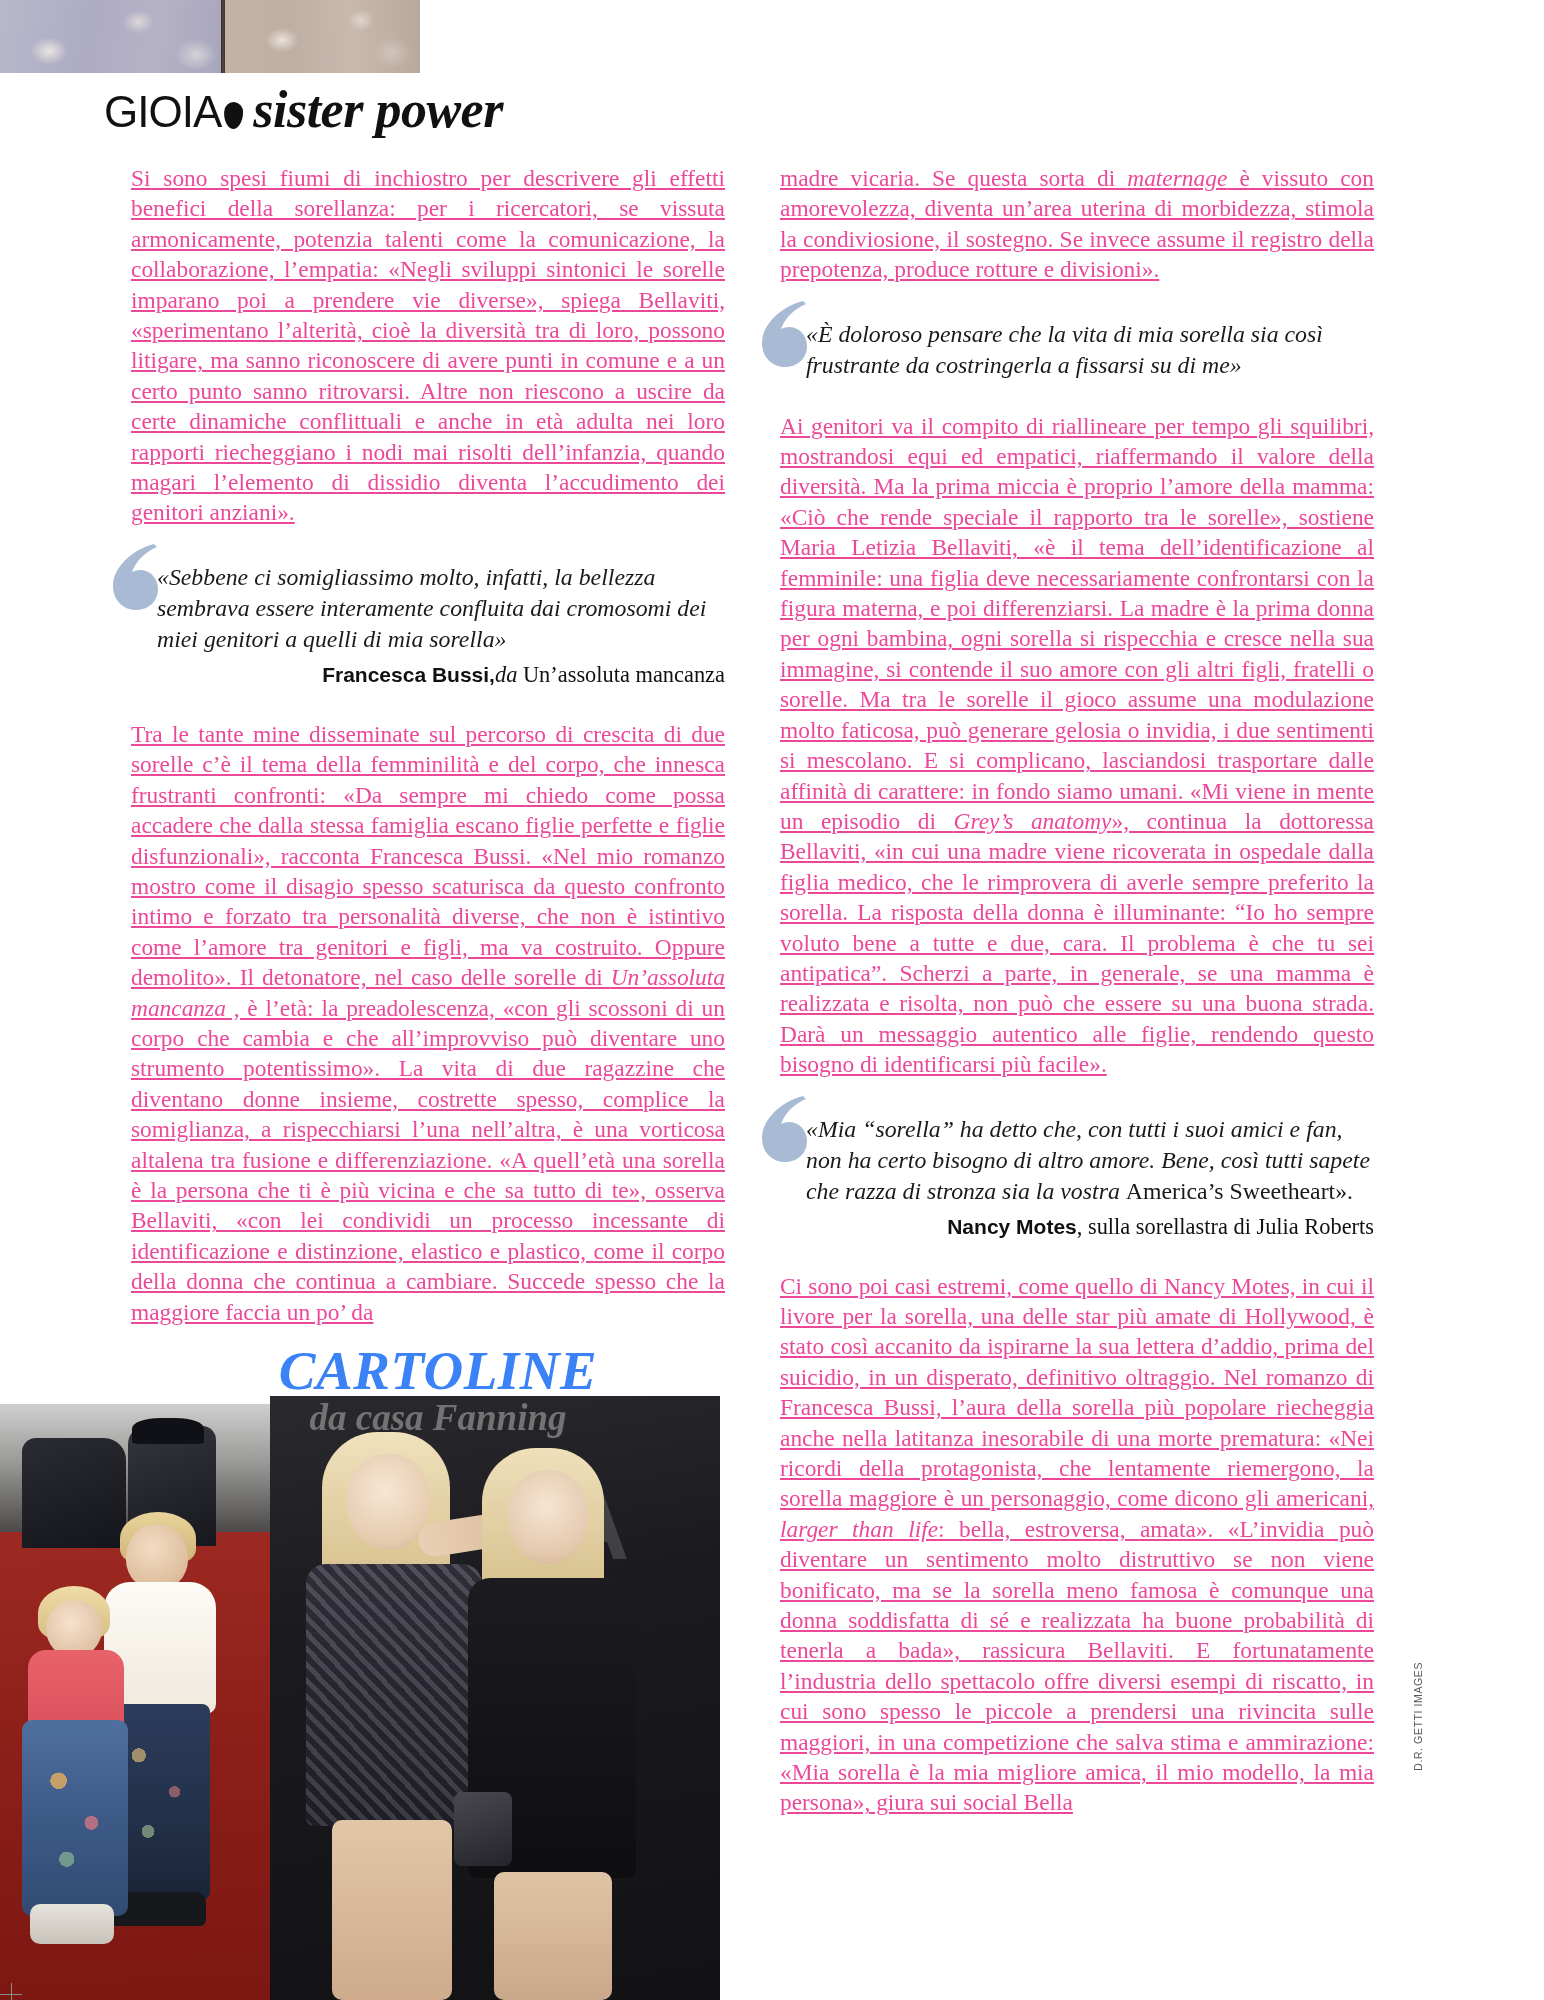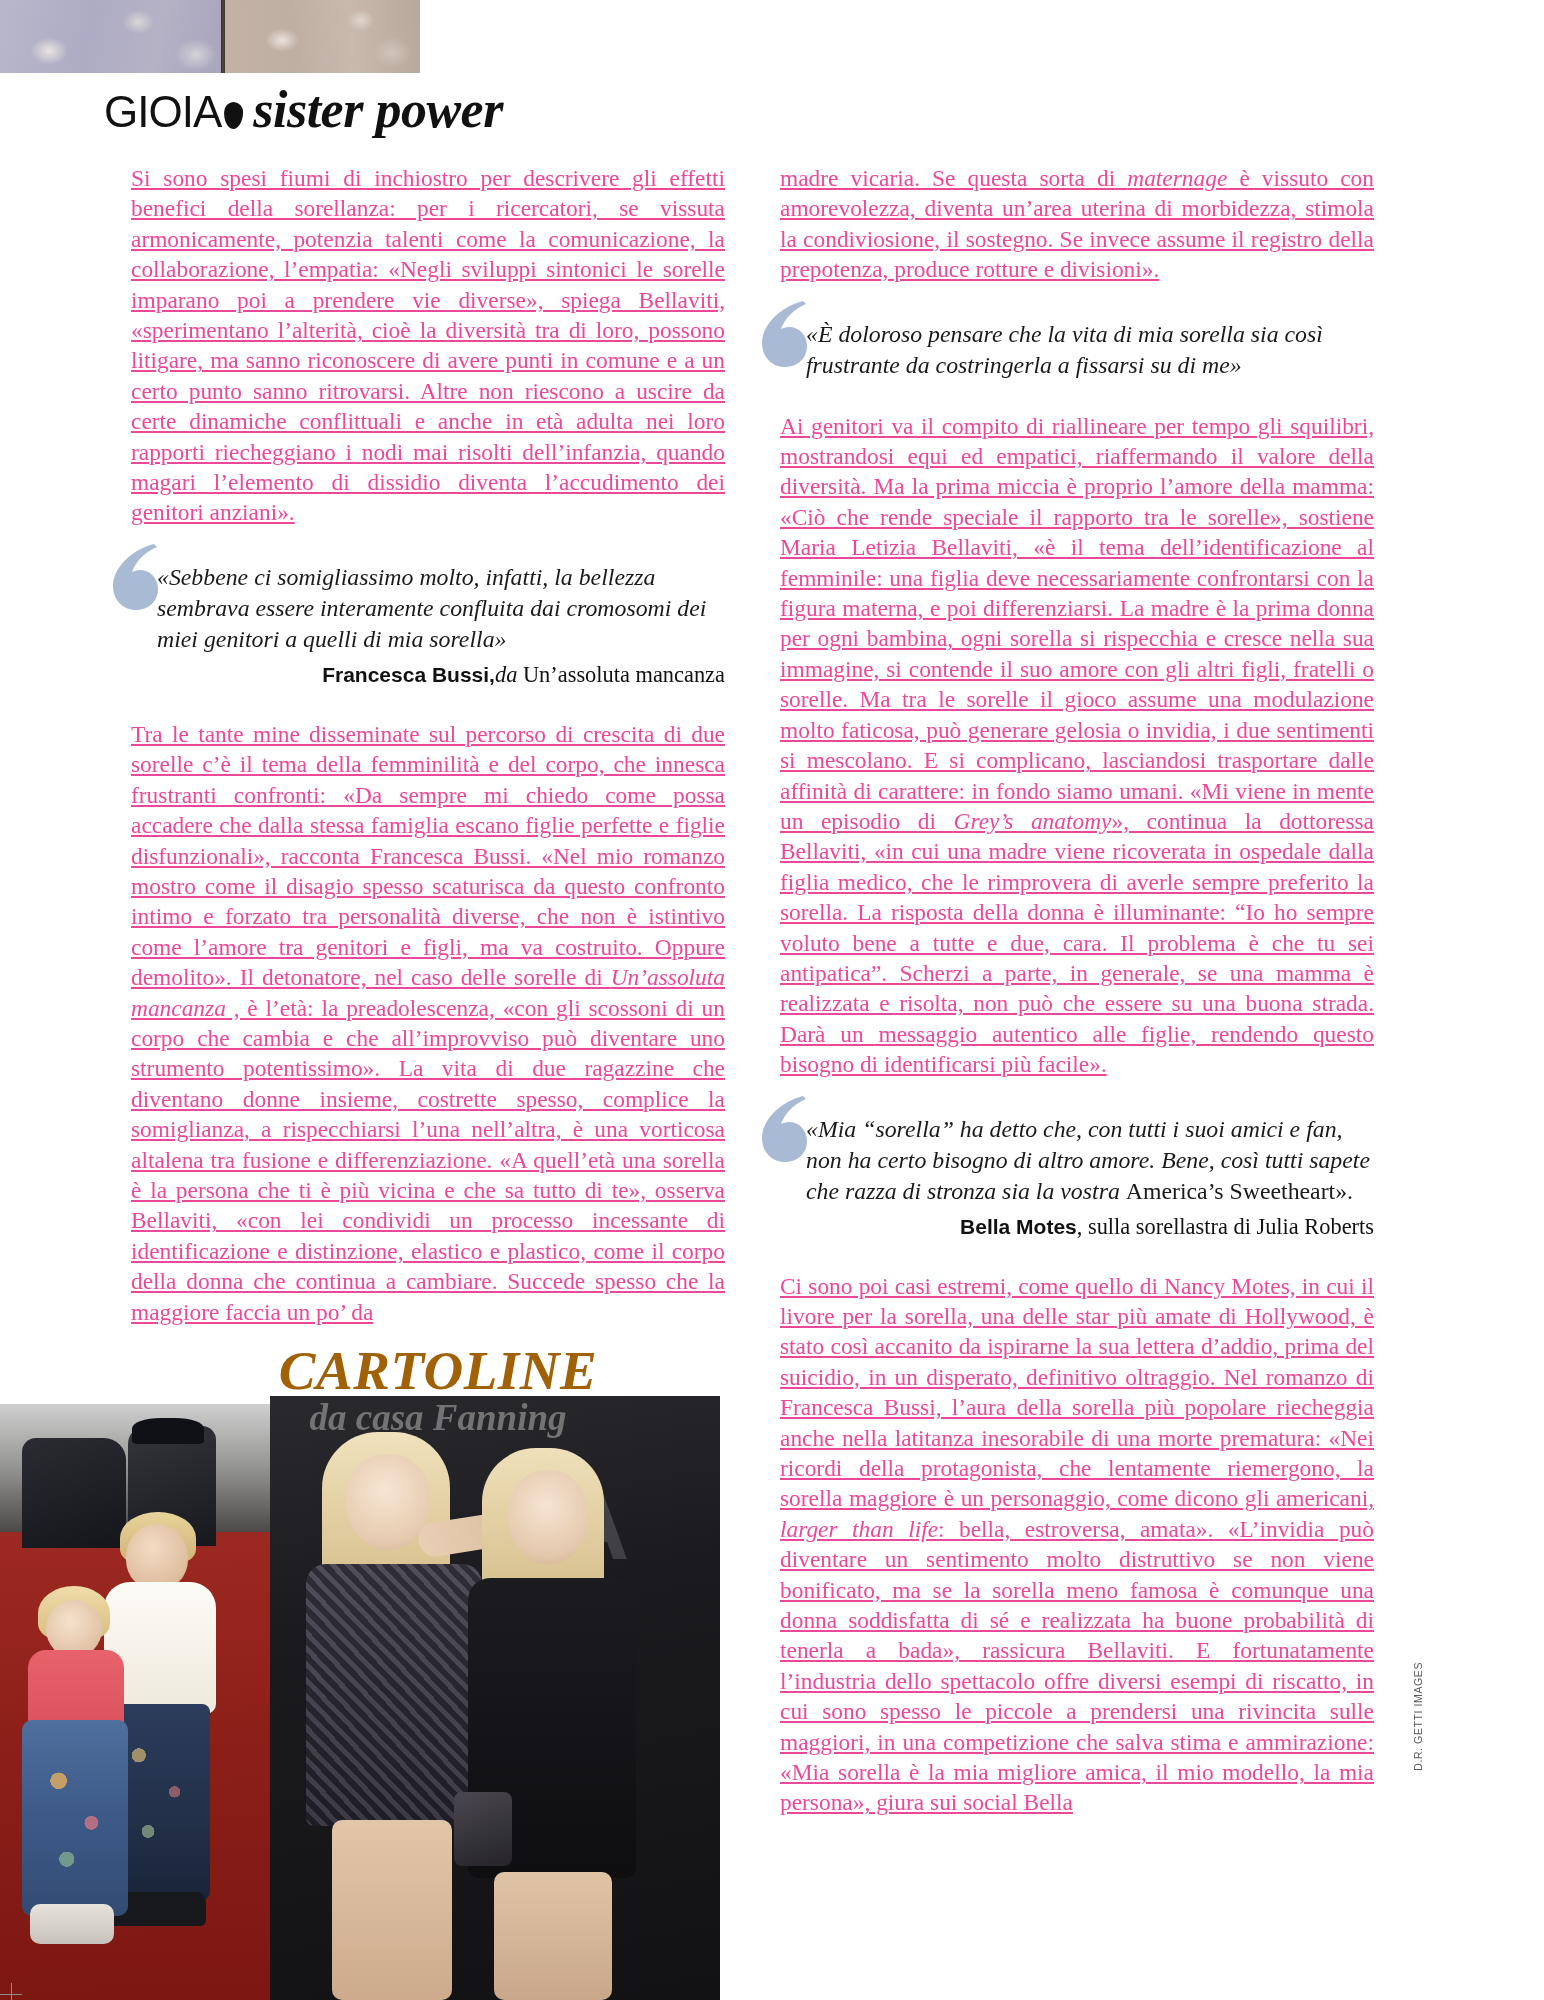--- a/index.html
+++ b/index.html
@@ -173,21 +173,21 @@
     text-align: center;
     line-height: 1.02;
     z-index: 6;
   }
   .cartoline .l1 {
     font-family: "Liberation Serif", serif;
     font-style: italic;
     font-weight: 700;
     font-size: 55px;
     letter-spacing: 0.5px;
-    color: #a16207;
+    color: #3b82f6;
     display: block;
   }
   .cartoline .l2 {
     font-family: "Liberation Serif", serif;
     font-style: italic;
     font-weight: 700;
     font-size: 37px;
     letter-spacing: 0px;
     color: #737373;
     display: block;
@@ -463,21 +463,21 @@
     <p class="body"><span>Ai genitori va il compito di riallineare per tempo gli squilibri, mostrandosi equi ed empatici, riaffermando il valore della diversità. Ma la prima miccia è proprio l’amore della mamma: «Ciò che rende speciale il rapporto tra le sorelle», sostiene Maria Letizia Bellaviti, «è il tema dell’identificazione al femminile: una figlia deve necessariamente confrontarsi con la figura materna, e poi differenziarsi. La madre è la prima donna per ogni bambina, ogni sorella si rispecchia e cresce nella sua immagine, si contende il suo amore con gli altri figli, fratelli o sorelle. Ma tra le sorelle il gioco assume una modulazione molto faticosa, può generare gelosia o invidia, i due sentimenti si mescolano. E si complicano, lasciandosi trasportare dalle affinità di carattere: in fondo siamo umani. «Mi viene in mente un episodio di </span><span class="it">Grey’s anatomy</span><span>», continua la dottoressa Bellaviti, «in cui una madre viene ricoverata in ospedale dalla figlia medico, che le rimprovera di averle sempre preferito la sorella. La risposta della donna è illuminante: “Io ho sempre voluto bene a tutte e due, cara. Il problema è che tu sei antipatica”. Scherzi a parte, in generale, se una mamma è realizzata e risolta, non può che essere su una buona strada. Darà un messaggio autentico alle figlie, rendendo questo bisogno di identificarsi più facile».</span></p>
 
     <div class="pullquote">
       <div class="qmark">
         <svg viewBox="0 0 62 70" xmlns="http://www.w3.org/2000/svg">
           <path d="M45 2 C22 8, 4 26, 4 44 C4 58, 14 68, 27 68 C40 68, 49 59, 49 47 C49 36, 41 28, 31 28 C28 28, 25 29, 23 30 C27 19, 36 10, 48 5 Z" fill="#a9bbd4"></path>
         </svg>
       </div>
       <div class="quote-text"><span>«Mia “sorella” ha detto che, con tutti i suoi amici e fan, non ha certo bisogno di altro amore. Bene, così tutti sapete che razza di stronza sia la vostra </span><span style="font-style:normal">America’s Sweetheart».</span></div>
       <div class="quote-attr">
-        <span class="attr-name">Bella Motes</span><span class="attr-rest">, sulla sorellastra di Julia Roberts</span>
+        <span class="attr-name">Nancy Motes</span><span class="attr-rest">, sulla sorellastra di Julia Roberts</span>
       </div>
     </div>
 
     <p class="body"><span>Ci sono poi casi estremi, come quello di Nancy Motes, in cui il livore per la sorella, una delle star più amate di Hollywood, è stato così accanito da ispirarne la sua lettera d’addio, prima del suicidio, in un disperato, definitivo oltraggio. Nel romanzo di Francesca Bussi, l’aura della sorella più popolare riecheggia anche nella latitanza inesorabile di una morte prematura: «Nei ricordi della protagonista, che lentamente riemergono, la sorella maggiore è un personaggio, come dicono gli americani, </span><span class="it">larger than life</span><span>: bella, estroversa, amata». «L’invidia può diventare un sentimento molto distruttivo se non viene bonificato, ma se la sorella meno famosa è comunque una donna soddisfatta di sé e realizzata ha buone probabilità di tenerla a bada», rassicura Bellaviti. E fortunatamente l’industria dello spettacolo offre diversi esempi di riscatto, in cui sono spesso le piccole a prendersi una rivincita sulle maggiori, in una competizione che salva stima e ammirazione: «Mia sorella è la mia migliore amica, il mio modello, la mia persona», giura sui social Bella</span></p>
 
   </div>
 
   <div class="cartoline">
     <span class="l1">CARTOLINE</span>
     <span class="l2">da casa Fanning</span>

